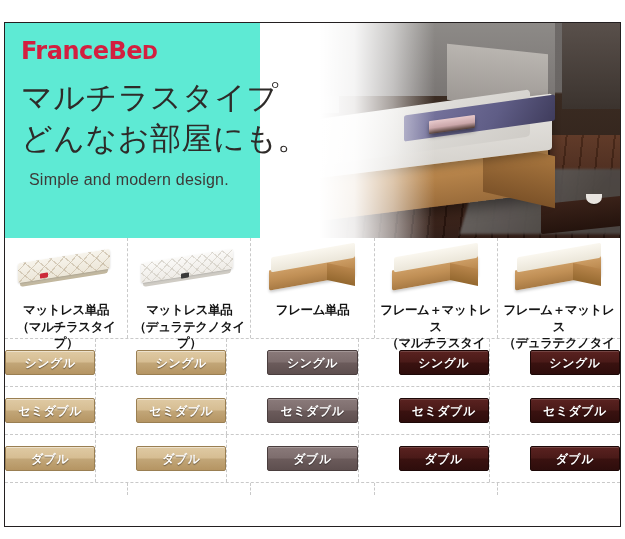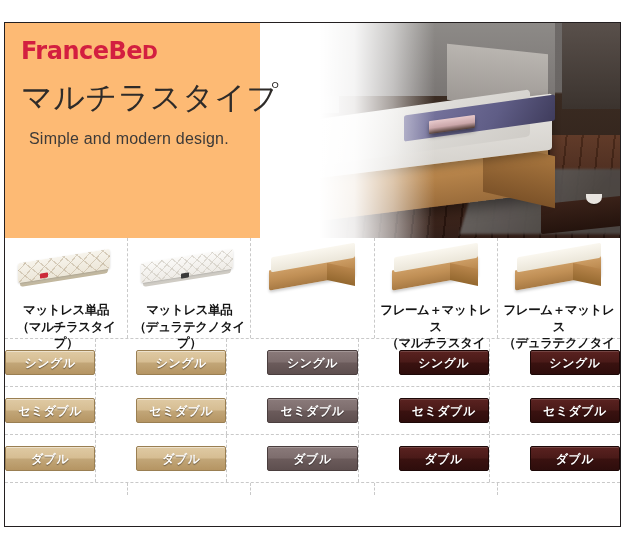--- a/index.html
+++ b/index.html
@@ -28,21 +28,21 @@
     background: #ffffff;
     box-sizing: border-box;
     overflow: hidden;
   }
 
   
   .hero {
     position: relative;
     height: 215px;
     overflow: hidden;
-    background: #fdba74;
+    background: #5eead4;
   }
   .hero-photo {
     position: absolute;
     right: 0;
     top: 0;
     width: 360px;
     height: 215px;
     overflow: hidden;
   }
   .room {
@@ -380,20 +380,21 @@
           <div class="runner"></div>
           <div class="book"></div>
         </div>
         <div class="hero-fade"></div>
       </div>
 
       <div class="hero-text">
         <div class="logo"><span>France</span><span>Be</span><span class="small-d">D</span></div>
         <div class="headline">
           <div>マルチラスタイプ</div>
+          <div>どんなお部屋にも。</div>
         </div>
         <div class="subhead">Simple and modern design.</div>
       </div>
     </div>
 
     <div class="grid">
 
       <div class="row-products">
 
         <div class="cell">
@@ -426,20 +427,21 @@
 
         <div class="cell">
           <div class="thumb">
             <div class="bed-img">
               <div class="bed-frame"></div>
               <div class="bed-frame-r"></div>
               <div class="bed-mat"></div>
             </div>
           </div>
           <div class="label">
+            <div>フレーム単品</div>
           </div>
         </div>
 
         <div class="cell">
           <div class="thumb">
             <div class="bed-img">
               <div class="bed-frame"></div>
               <div class="bed-frame-r"></div>
               <div class="bed-mat"></div>
             </div>

